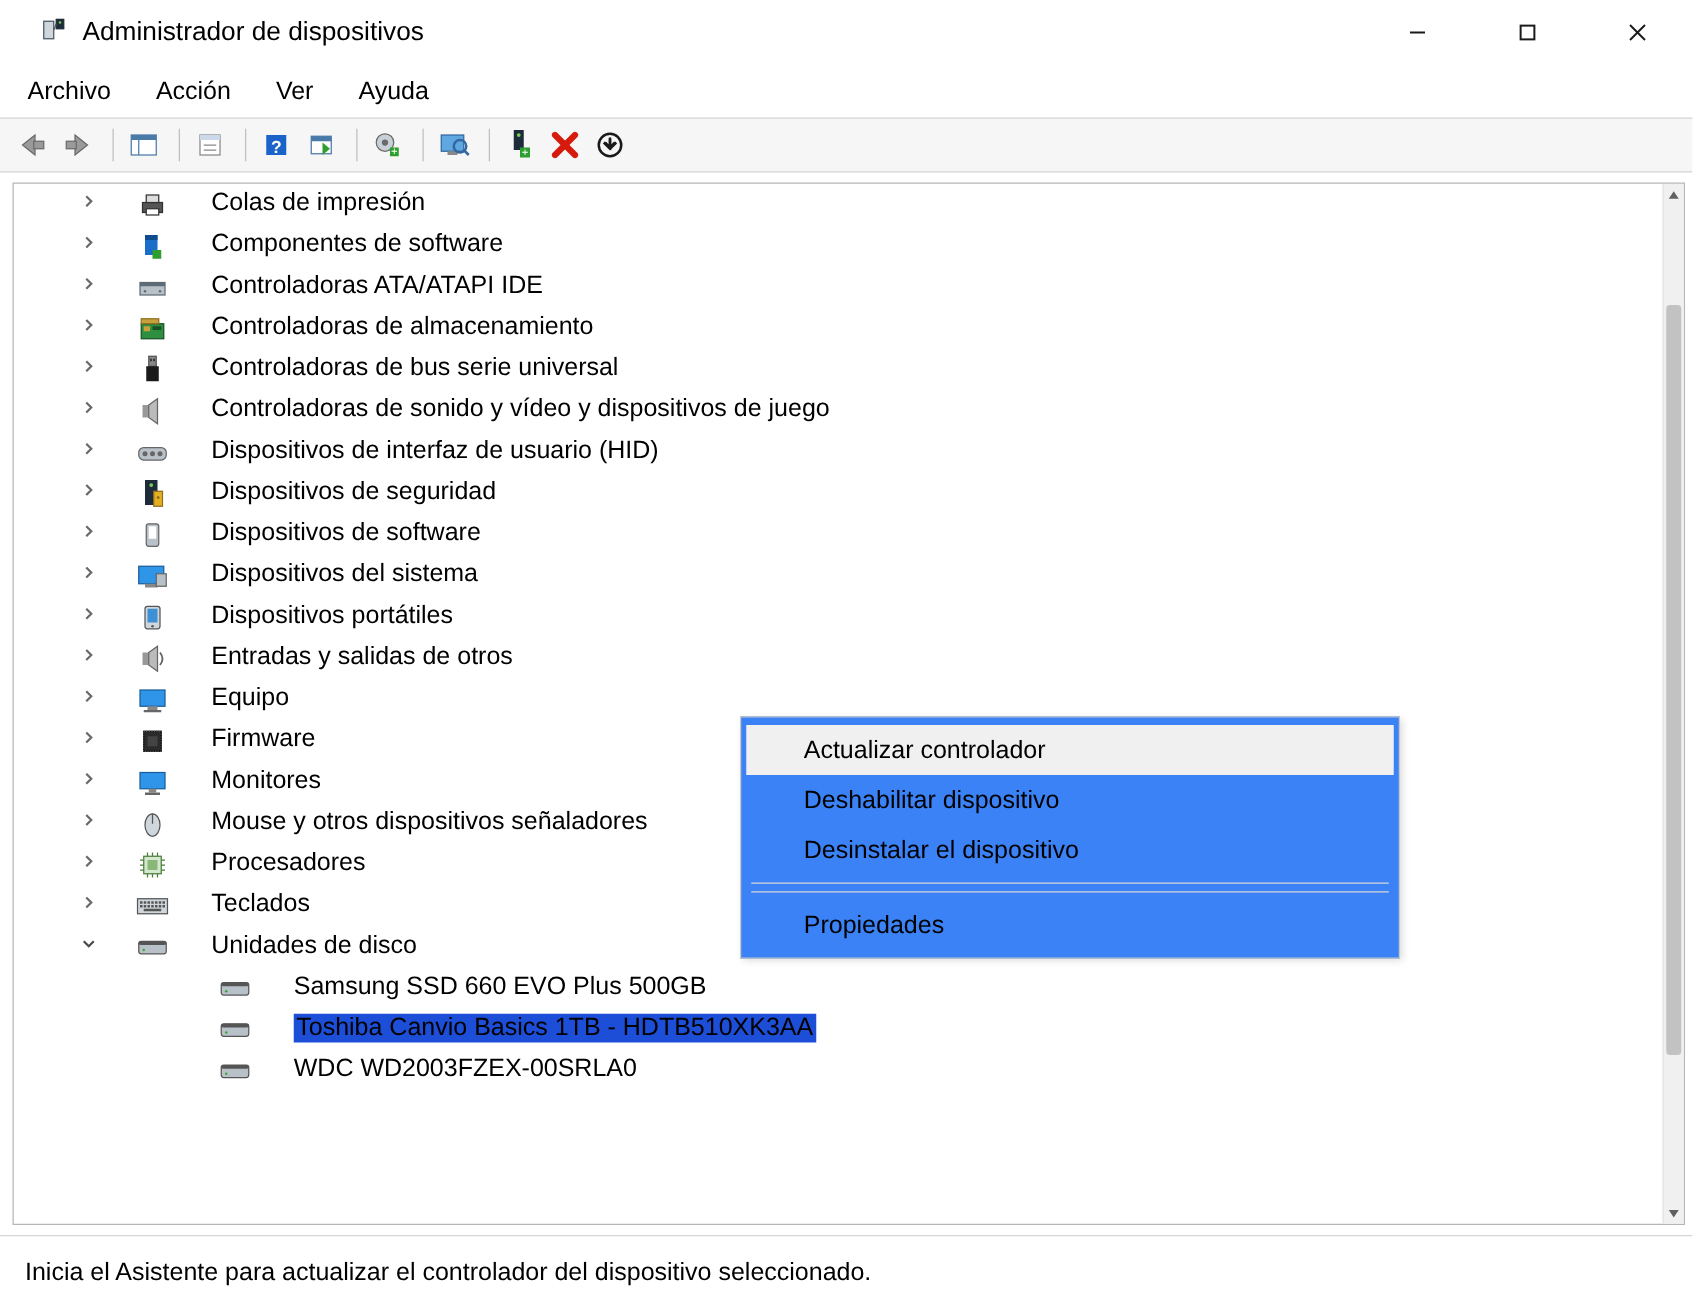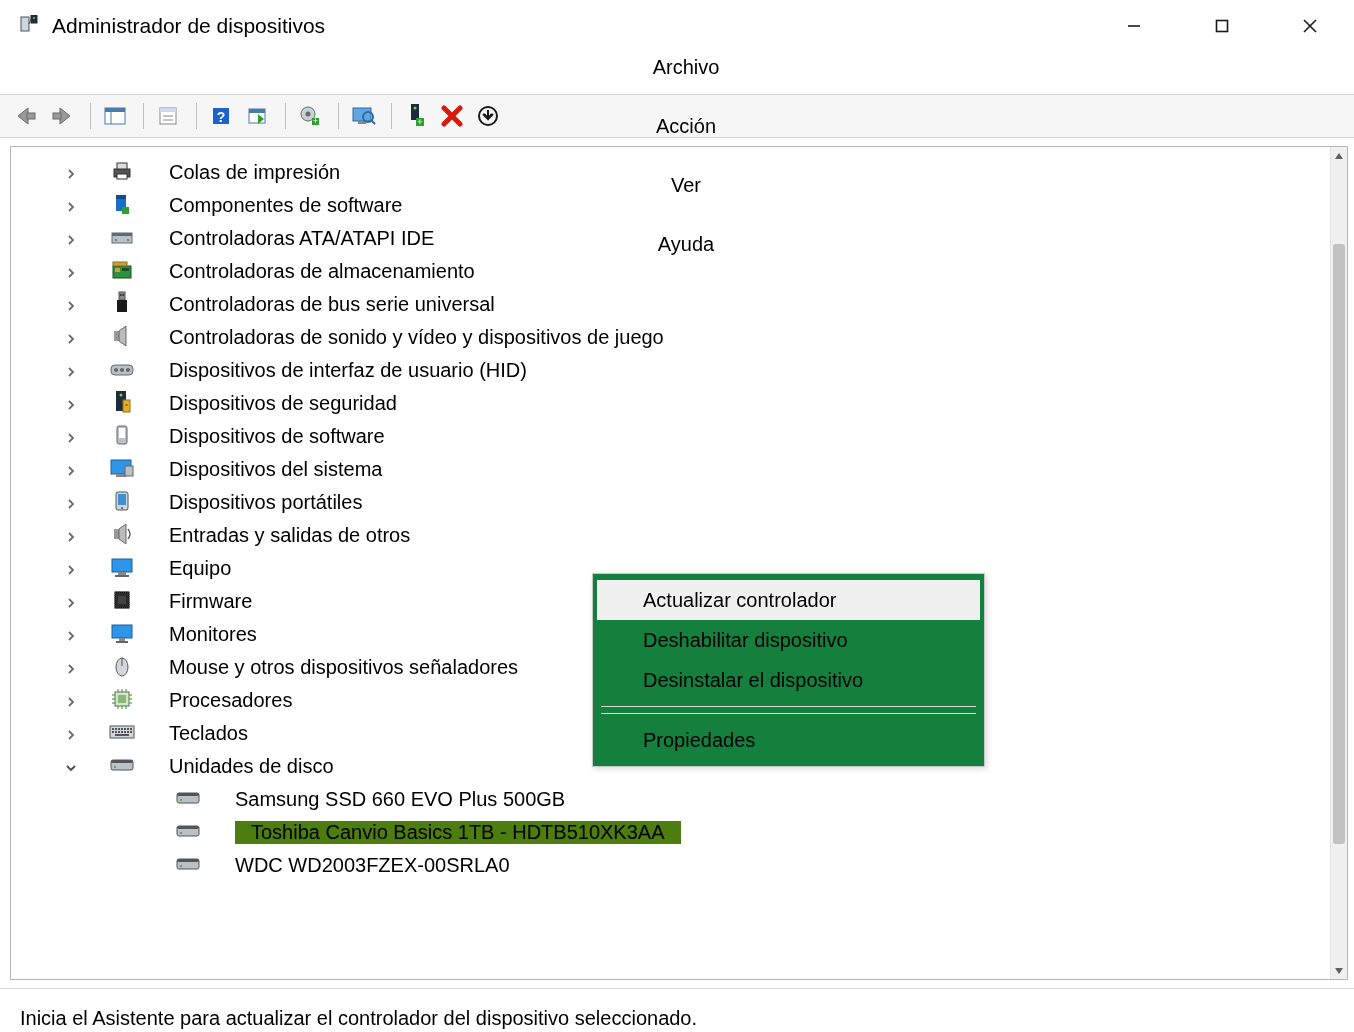--- a/index.html
+++ b/index.html
@@ -10,40 +10,39 @@
     font-size: 20px;
     background: #fff;
     color: #000;
     overflow: hidden;
   }
   
   .titlebar {
     display: flex;
     align-items: center;
     height: 52px;
-    padding-left: 18px;
+    padding-left: 32px;
   }
   .titlebar .app-icon { width: 24px; height: 24px; margin-right: 10px; display:inline-flex; align-items:center; justify-content:center;}
   .titlebar .title { font-size: 21px; }
   .window-controls { margin-left: auto; display: flex; height: 100%; }
   .window-controls .ctl {
     width: 88px; display:flex; align-items:center; justify-content:center;
     font-size: 20px; color:#1a1a1a;
   }
   .window-controls svg { display:block; }
 
   
   .menubar {
     display:flex;
     align-items:center;
     height:42px;
     padding-left:18px;
     font-size:20px;
     gap:28px;
-    flex-direction:column;
   }
   .menubar .menu-item { padding:4px 4px; }
 
   
   .toolbar {
     height:44px;
     border-top:1px solid #d5d5d5;
     border-bottom:1px solid #d5d5d5;
     background:#f6f6f6;
     display:flex;
@@ -70,42 +69,42 @@
     width:100%; height:100%;
     overflow:hidden;
     position:relative;
   }
   .tree {
     padding:4px 0 4px 0;
     font-size:20px;
   }
   .tree-row {
     display:flex;
-    align-items:flex-end;
+    align-items:flex-start;
     height:33px;
     white-space:nowrap;
     gap:24px;
   }
   .tree-row.level-1 { padding-left:50px; }
   .tree-row.level-2 { padding-left:116px; }
   .tree-row .expander {
     width:20px; height:20px; display:inline-flex; align-items:center; justify-content:center;
     margin-right:4px;
     color:#5a5a5a;
   }
   .tree-row .expander.hidden { visibility:hidden; }
   .tree-row .node-icon {
     width:26px; height:26px; margin-right:10px;
     display:inline-flex; align-items:center; justify-content:center;
   }
   .tree-row .node-label {}
   .tree-row.selected .node-label {
-    background:#4d7c0f;
+    background:#1d4ed8;
     outline:1px solid #99d1ff00;
-    padding:0 16px;
+    padding:0 2px;
   }
   .tree-row.selected { }
 
   
   .scrollbar {
     position:absolute; right:0; top:0; bottom:0;
     width:17px; background:#f0f0f0;
     border-left:1px solid #e3e3e3;
     display:flex; flex-direction:column;
   }
@@ -114,22 +113,22 @@
   .scrollbar .thumb {
     position:absolute; left:2px; right:2px;
     top:80px; height:600px;
     background:#c2c2c2; border-radius:3px;
   }
 
   
   .context-menu {
     position:absolute;
     left:581px; top:426px;
-    width:393px;
-    background:#15803d;
+    width:528px;
+    background:#3b82f6;
     border:1px solid #c8c8c8;
     box-shadow:2px 2px 6px rgba(0,0,0,.15);
     padding:6px 4px;
     font-size:20px;
     z-index:10;
   }
   .context-menu .cm-item {
     height:40px;
     display:flex; align-items:center;
     padding:0 24px 0 46px;

